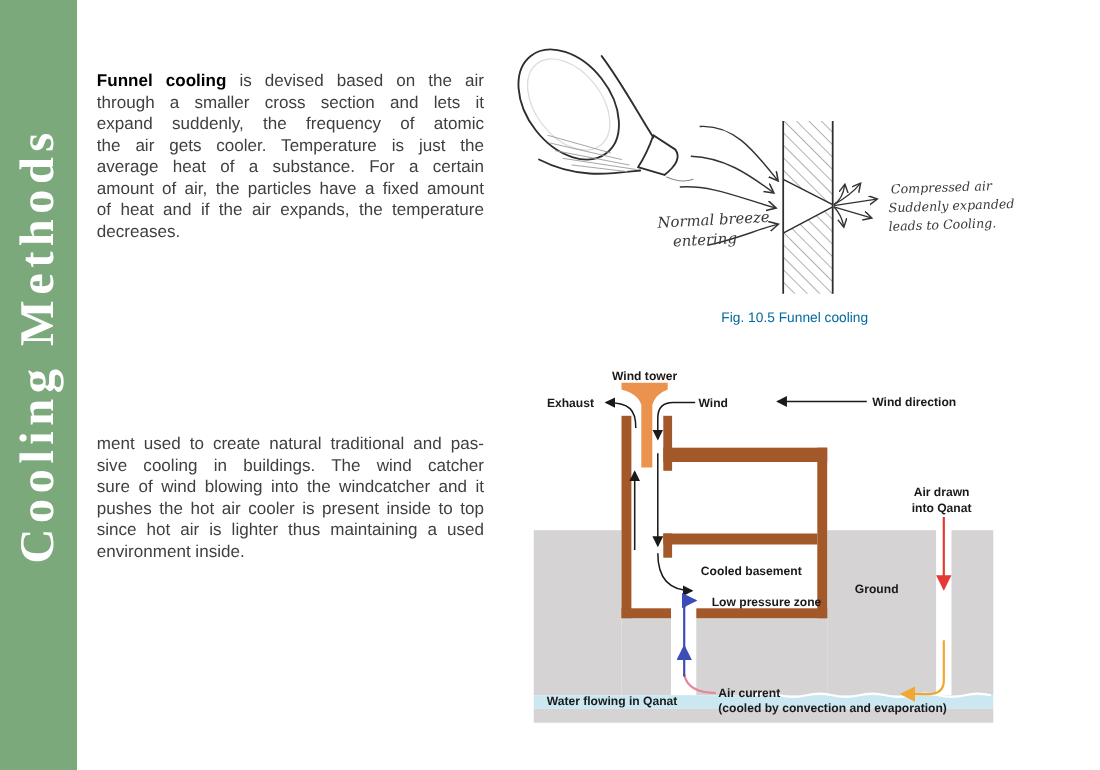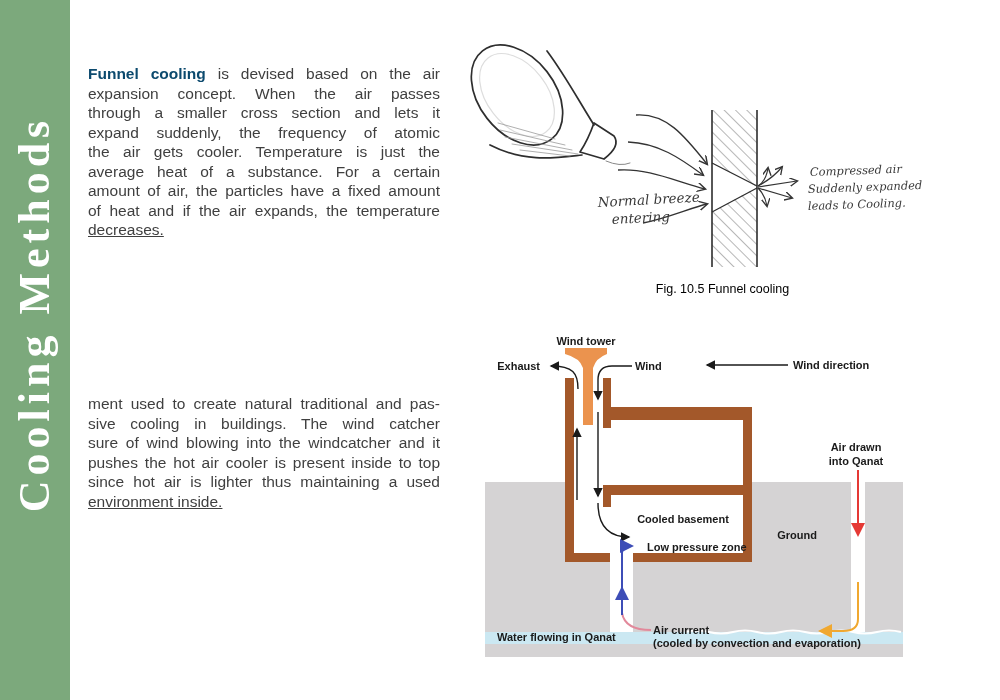--- a/index.html
+++ b/index.html
@@ -7,41 +7,40 @@
         font-family:"Liberation Sans",sans-serif;}
   
   .sidebar{position:absolute;left:0;top:0;width:70px;height:700px;background:#7CA97C;}
   .sidebar-title{position:absolute;left:34px;top:314px;transform:translate(-50%,-50%) rotate(-90deg);
         white-space:nowrap;font-family:"Liberation Serif",serif;font-weight:bold;
         font-size:44px;letter-spacing:5px;color:#ffffff;}
   
   .para{position:absolute;left:88px;width:352px;font-size:15.5px;line-height:19.5px;
         color:#3F3F3F;}
   .jline{text-align:justify;text-align-last:justify;}
-  .jline.last{text-align-last:left;text-decoration:underline;}
-  .lead{color:#0c4a6e;font-weight:bold;}
+  .jline.last{text-align-last:left;}
+  .lead{color:#000000;font-weight:bold;}
   
   .fig{position:absolute;}
-  .fig-caption{position:absolute;font-size:12.5px;color:#000000;text-align:center;}
+  .fig-caption{position:absolute;font-size:12.5px;color:#0369a1;text-align:center;}
   .hand{font-family:"DejaVu Serif",serif;font-style:italic;fill:#3a3a3a;}
   svg text.dlabel{font-family:"Liberation Sans",sans-serif;font-weight:bold;font-size:11px;fill:#1a1a1a;}
 </style>
 </head>
 <body>
 
 <div class="page">
 
   <div class="sidebar">
     <span class="sidebar-title">Cooling Methods</span>
   </div>
 
   <div class="para" style="top:64px">
     <div class="jline"><span class="lead">Funnel cooling</span><span> is devised based on the air</span></div>
     <div>
-        <div class="jline">expansion concept. When the air passes</div>
         <div class="jline">through a smaller cross section and lets it</div>
         <div class="jline">expand suddenly, the frequency of atomic</div>
         <div class="jline">the air gets cooler. Temperature is just the</div>
         <div class="jline">average heat of a substance. For a certain</div>
         <div class="jline">amount of air, the particles have a fixed amount</div>
         <div class="jline">of heat and if the air expands, the temperature</div>
         <div class="jline last">decreases.</div>
       </div>
   </div>
 

